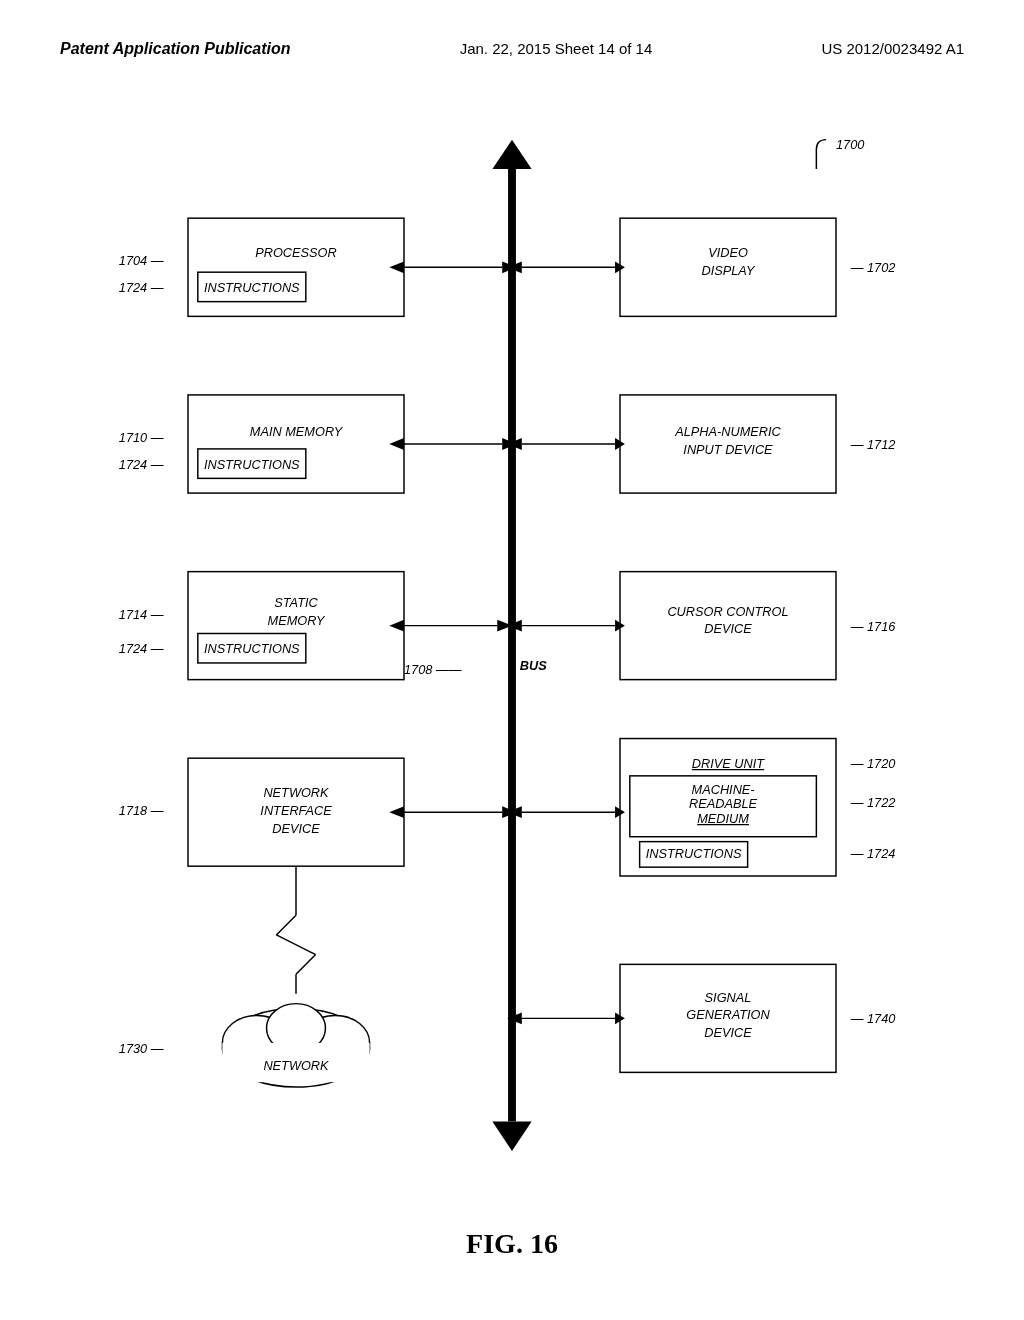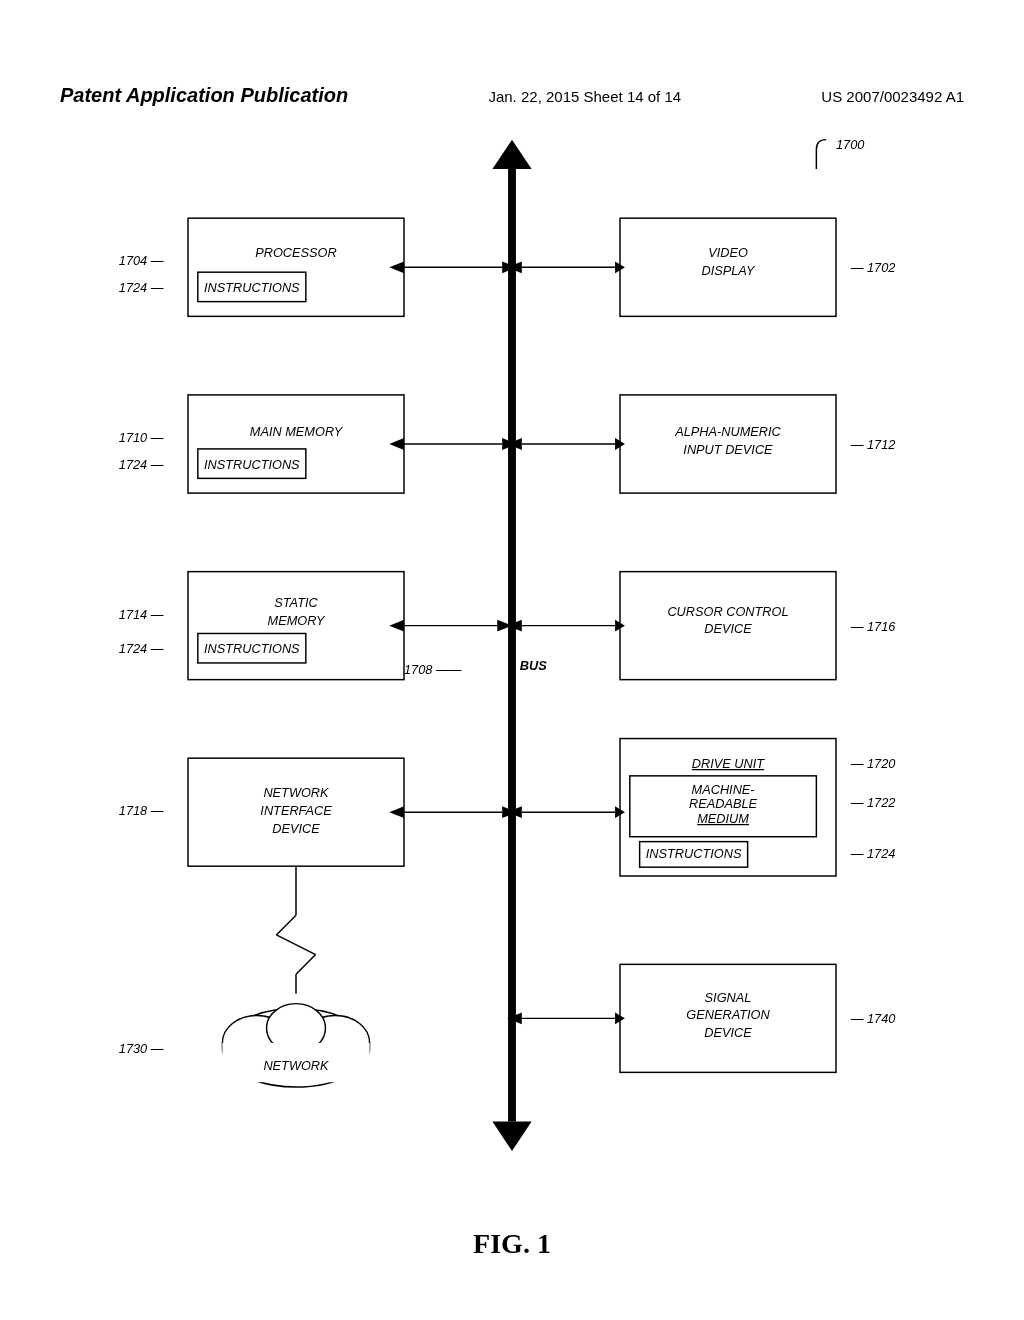--- a/index.html
+++ b/index.html
@@ -21,27 +21,26 @@
     .header {
       position: absolute;
       top: 40px;
       left: 60px;
       right: 60px;
       display: flex;
       justify-content: space-between;
       align-items: baseline;
     }
     .header-left {
-      font-size: 20px;
+      font-size: 16px;
       font-weight: bold;
       font-style: italic;
     }
     .header-center {
       font-size: 15px;
-      margin-top: 48px;
     }
     .header-right {
       font-size: 15px;
     }
 
     
     .fig-caption {
       position: absolute;
       bottom: 60px;
       left: 50%;
@@ -74,21 +73,21 @@
     }
   </style>
 </head>
 <body>
 
 <div class="page">
 
   <div class="header">
     <span class="header-left">Patent Application Publication</span>
     <span class="header-center">Jan. 22, 2015   Sheet 14 of 14</span>
-    <span class="header-right">US 2007/0023492 A1</span>
+    <span class="header-right">US 2012/0023492 A1</span>
   </div>
 
   <div class="diagram">
     <svg viewBox="0 0 900 1100" xmlns="http://www.w3.org/2000/svg">
 
       <text x="780" y="30" font-size="13">1700</text>
       <path d="M 770,20 Q 760,20 760,30 L 760,50" fill="none" stroke="#000" stroke-width="1.5"></path>
 
       <line x1="450" y1="50" x2="450" y2="1020" stroke="#000" stroke-width="8"></line>
 
@@ -227,14 +226,14 @@
 
       <text x="795" y="920" font-size="12">— 1740</text>
 
       <line x1="460" y1="915" x2="555" y2="915" stroke="#000" stroke-width="1.5"></line>
       <polygon points="460,909 460,921 445,915" fill="#000"></polygon>
       <polygon points="555,909 555,921 565,915" fill="#000"></polygon>
 
     </svg>
   </div>
 
-  <div class="fig-caption">FIG. 1</div>
+  <div class="fig-caption">FIG. 16</div>
 </div>
 
 </body></html>

